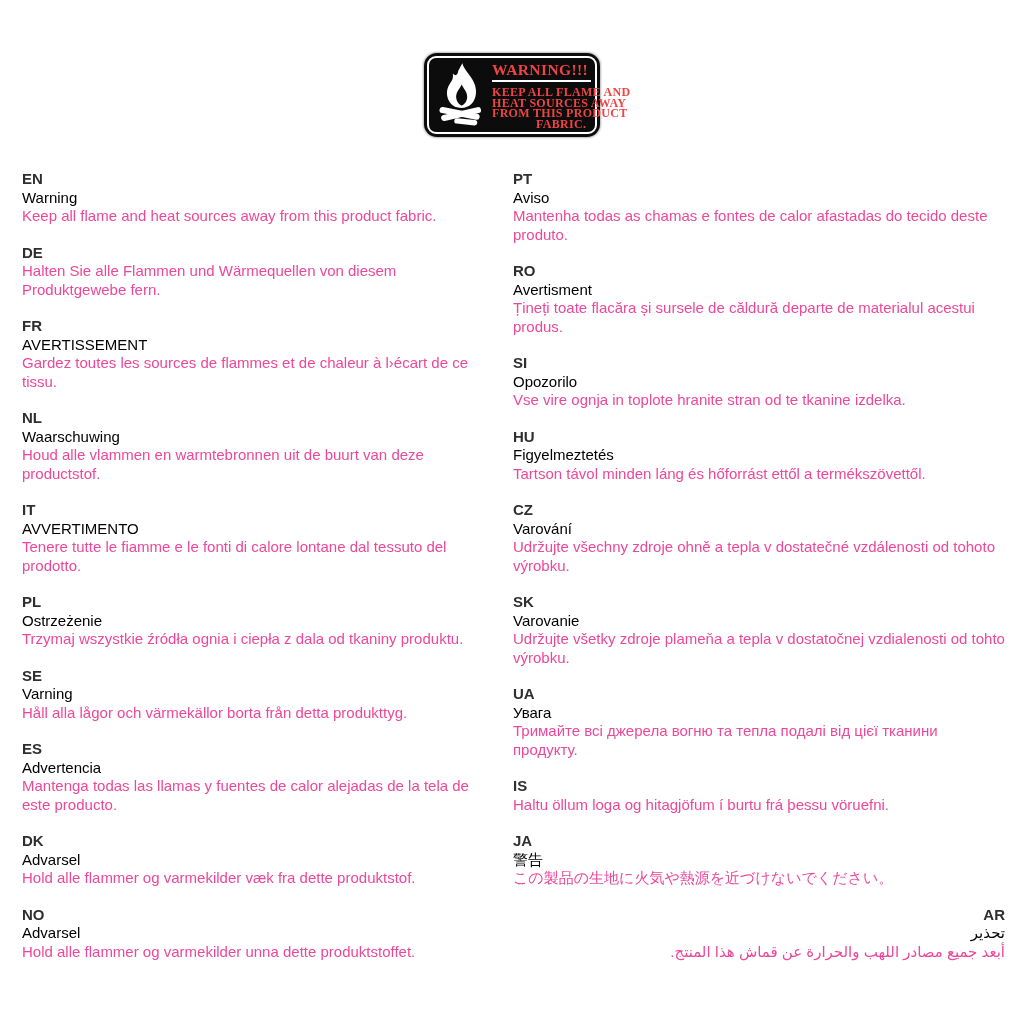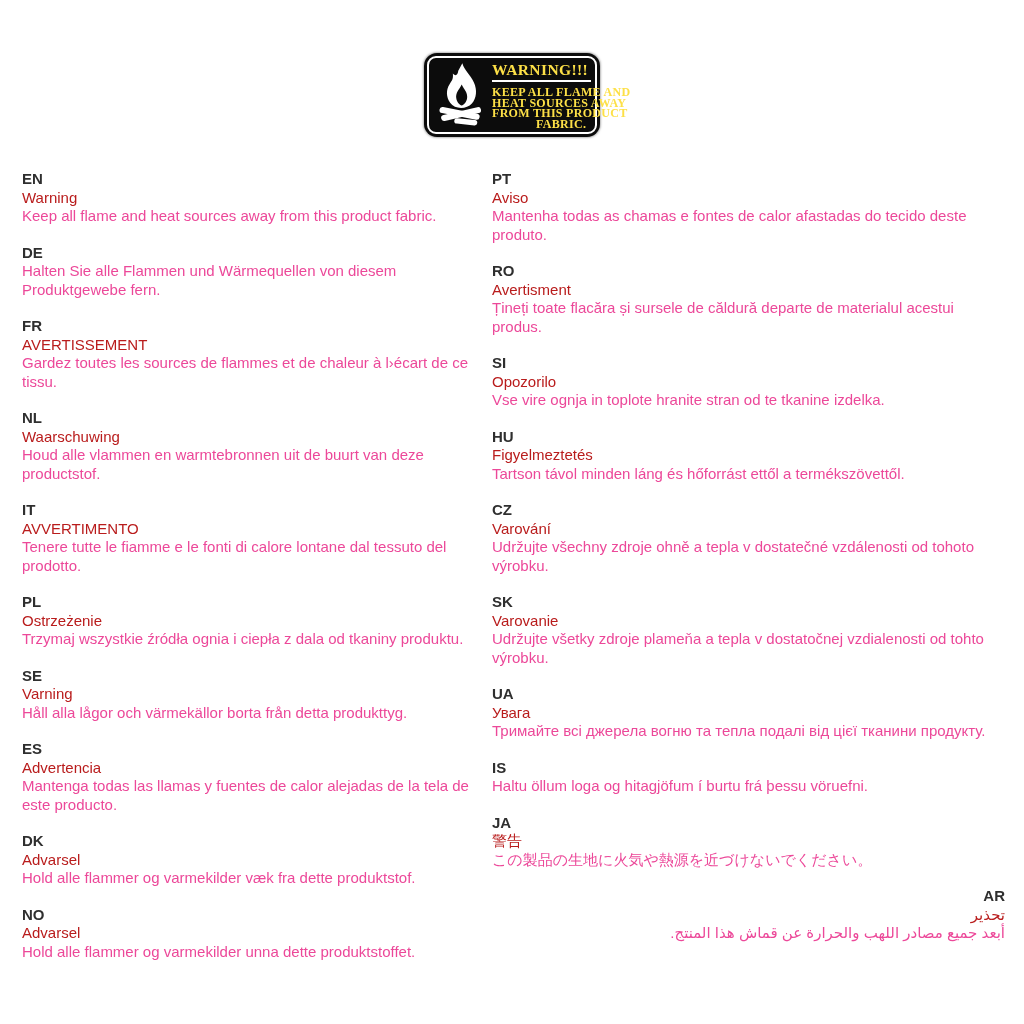--- a/index.html
+++ b/index.html
@@ -24,21 +24,21 @@
     position: absolute; inset: 3px;
     border: 2px solid #ffffff;
     border-radius: 9px;
     display: flex; align-items: center;
     padding: 3px 5px 3px 3px;
     box-sizing: border-box;
   }
   .fire { width: 58px; height: 68px; flex: 0 0 auto; margin-top: 2px; }
   .badge-text {
     flex: 1 1 auto;
-    color: #fde047;
+    color: #ef4444;
     font-family: "Liberation Serif", "DejaVu Serif", serif;
     text-align: left;
     padding-left: 2px;
   }
   .badge-title {
     display: inline-block;
     font-weight: 700;
     font-size: 15.5px;
     letter-spacing: .4px;
     border-bottom: 2px solid #ffffff;
@@ -53,28 +53,29 @@
     letter-spacing: .3px;
     white-space: nowrap;
   }
   .badge-lines div:last-child { text-align: center; }
 
   
   .content {
     position: absolute;
     top: 170px; left: 22px; right: 19px;
     display: flex;
+    gap: 21px;
   }
   .col { box-sizing: border-box; }
   .col-left  { width: 470px; flex: 0 0 auto; }
   .col-right { flex: 1 1 auto; }
 
   .section { margin-bottom: 18px; font-size: 15px; line-height: 18.5px; color: #3c3c3c; }
   .section .code  { font-weight: 700; color: #2f2f2f; }
-  .section .label { color: #b91c1c; }
+  .section .label { color: #000000; }
   .section .text  { color: #ec4899; }
 
   .section.rtl { text-align: right; }
   .section.rtl .label, .section.rtl .text { direction: rtl; unicode-bidi: plaintext; }
 </style>
 </head>
 <body>
 
 <div class="badge">
   <div class="badge-inner">

